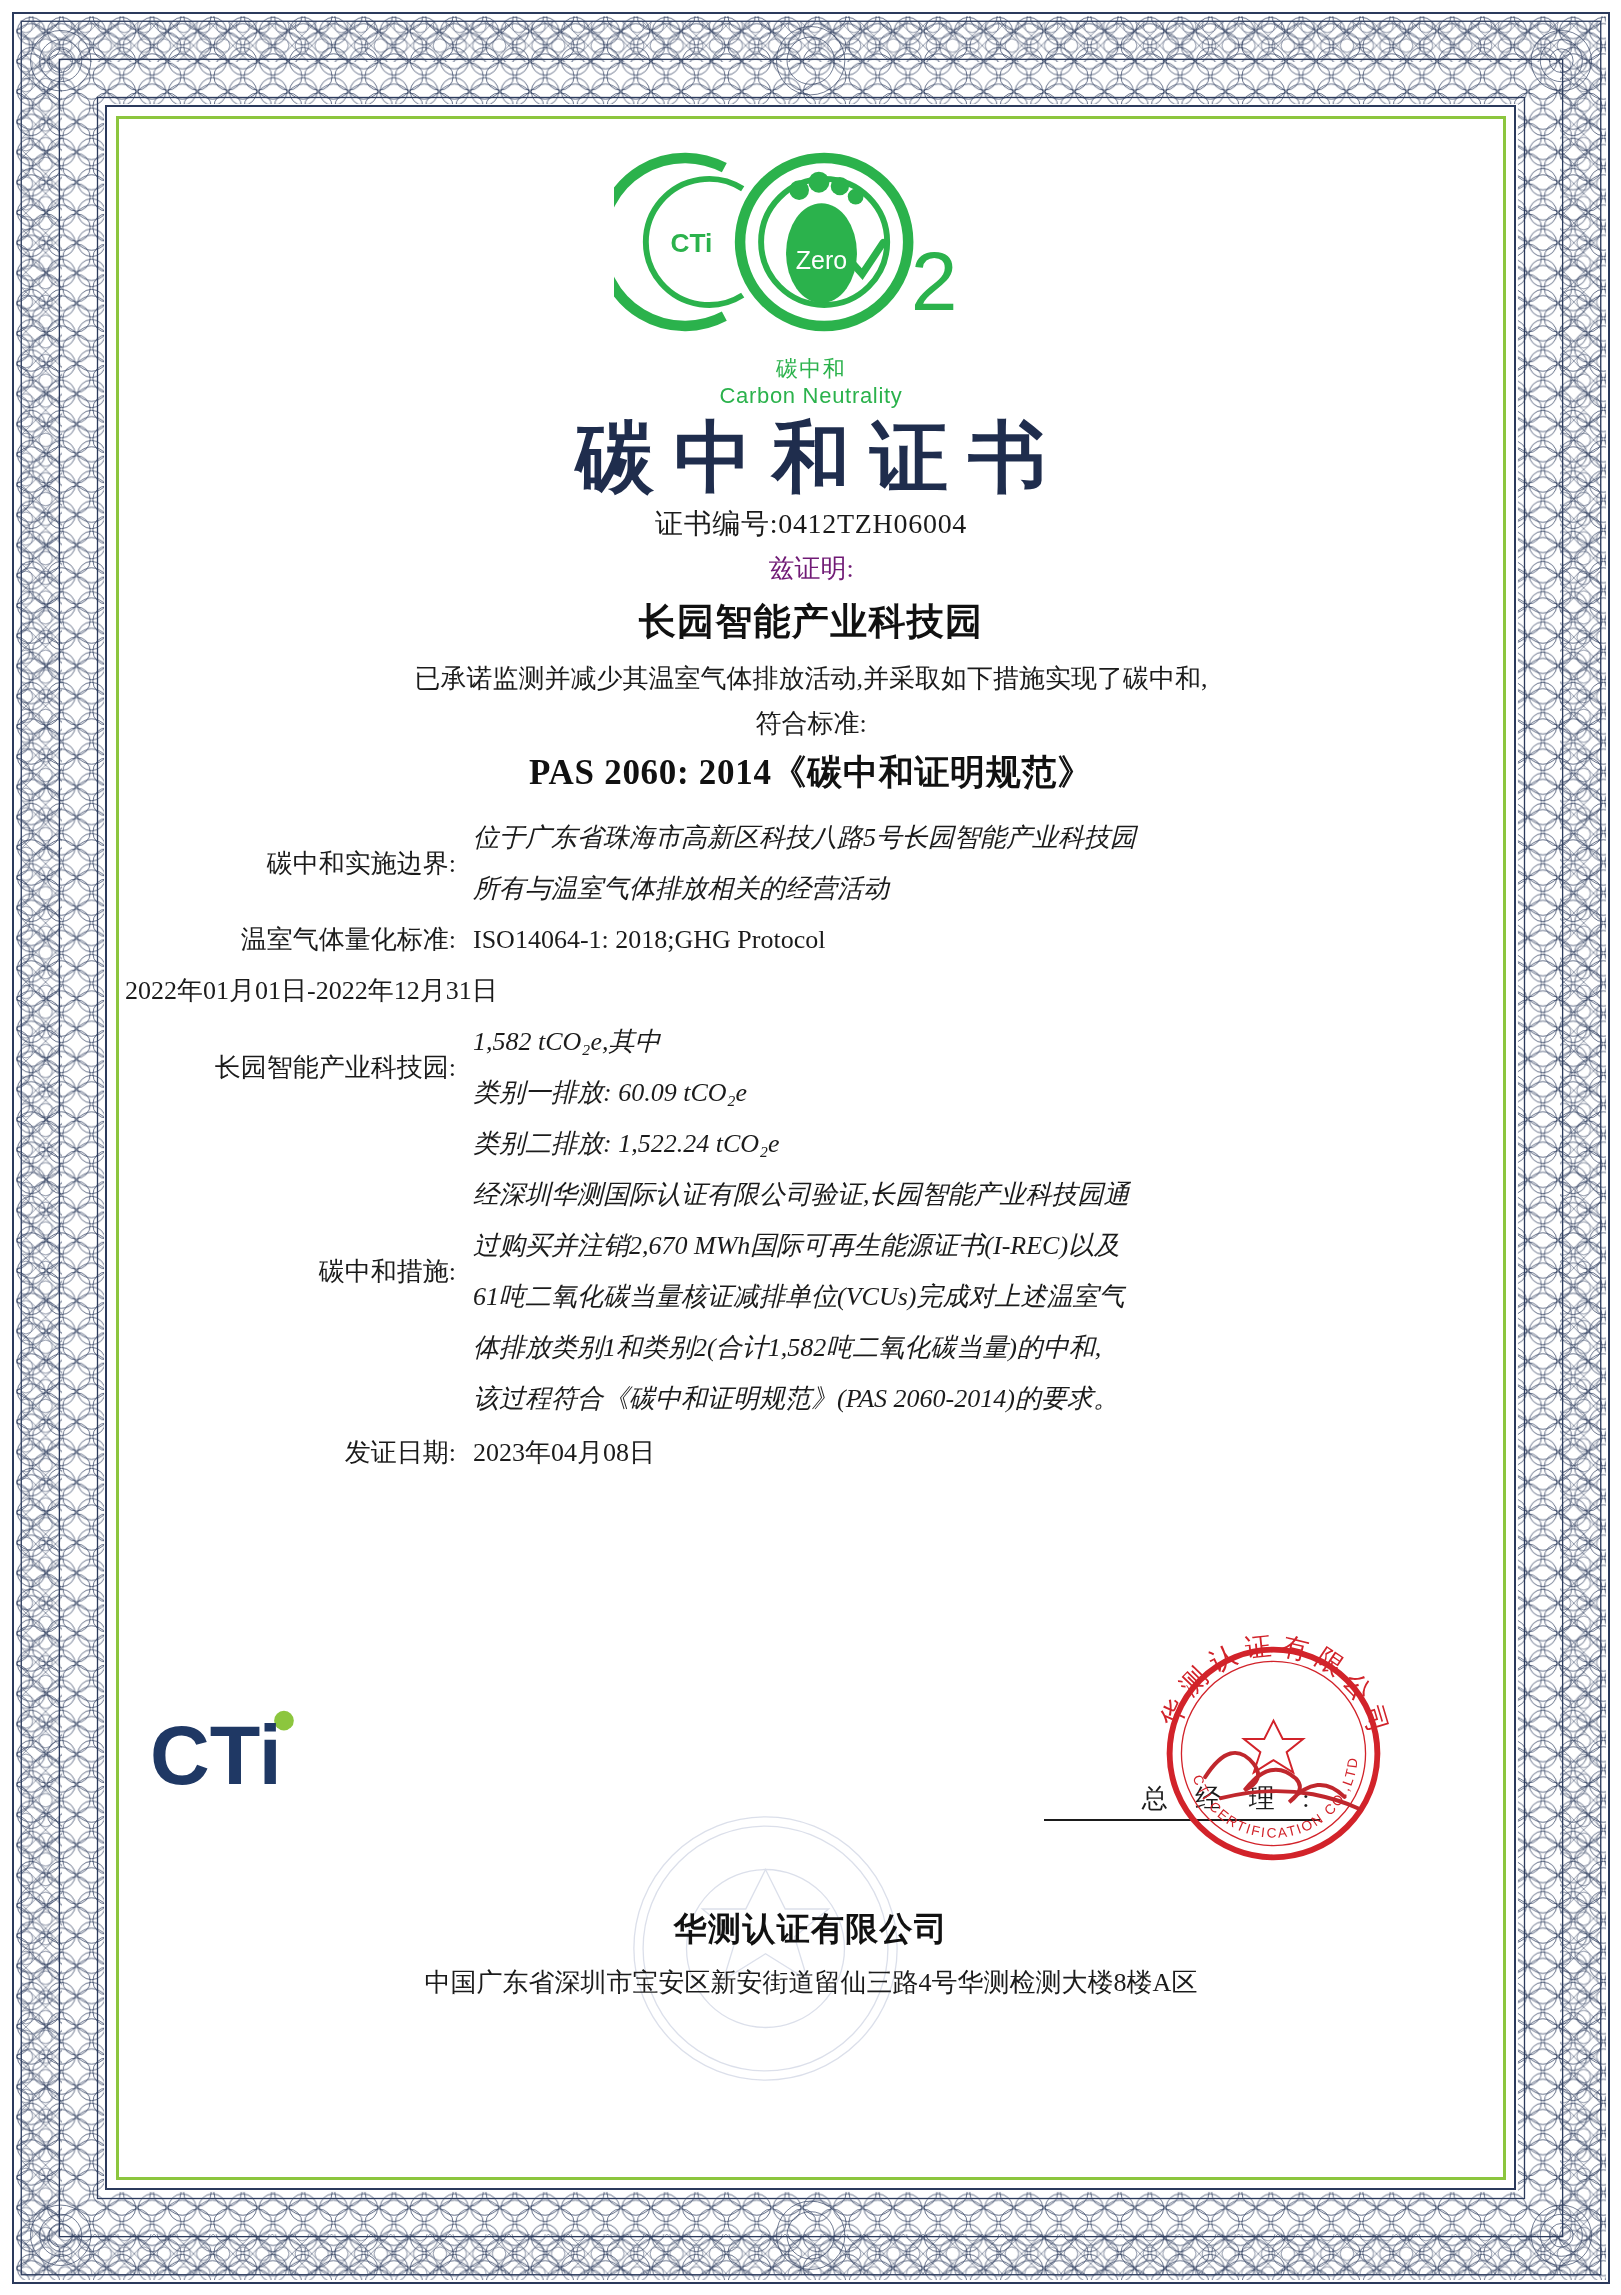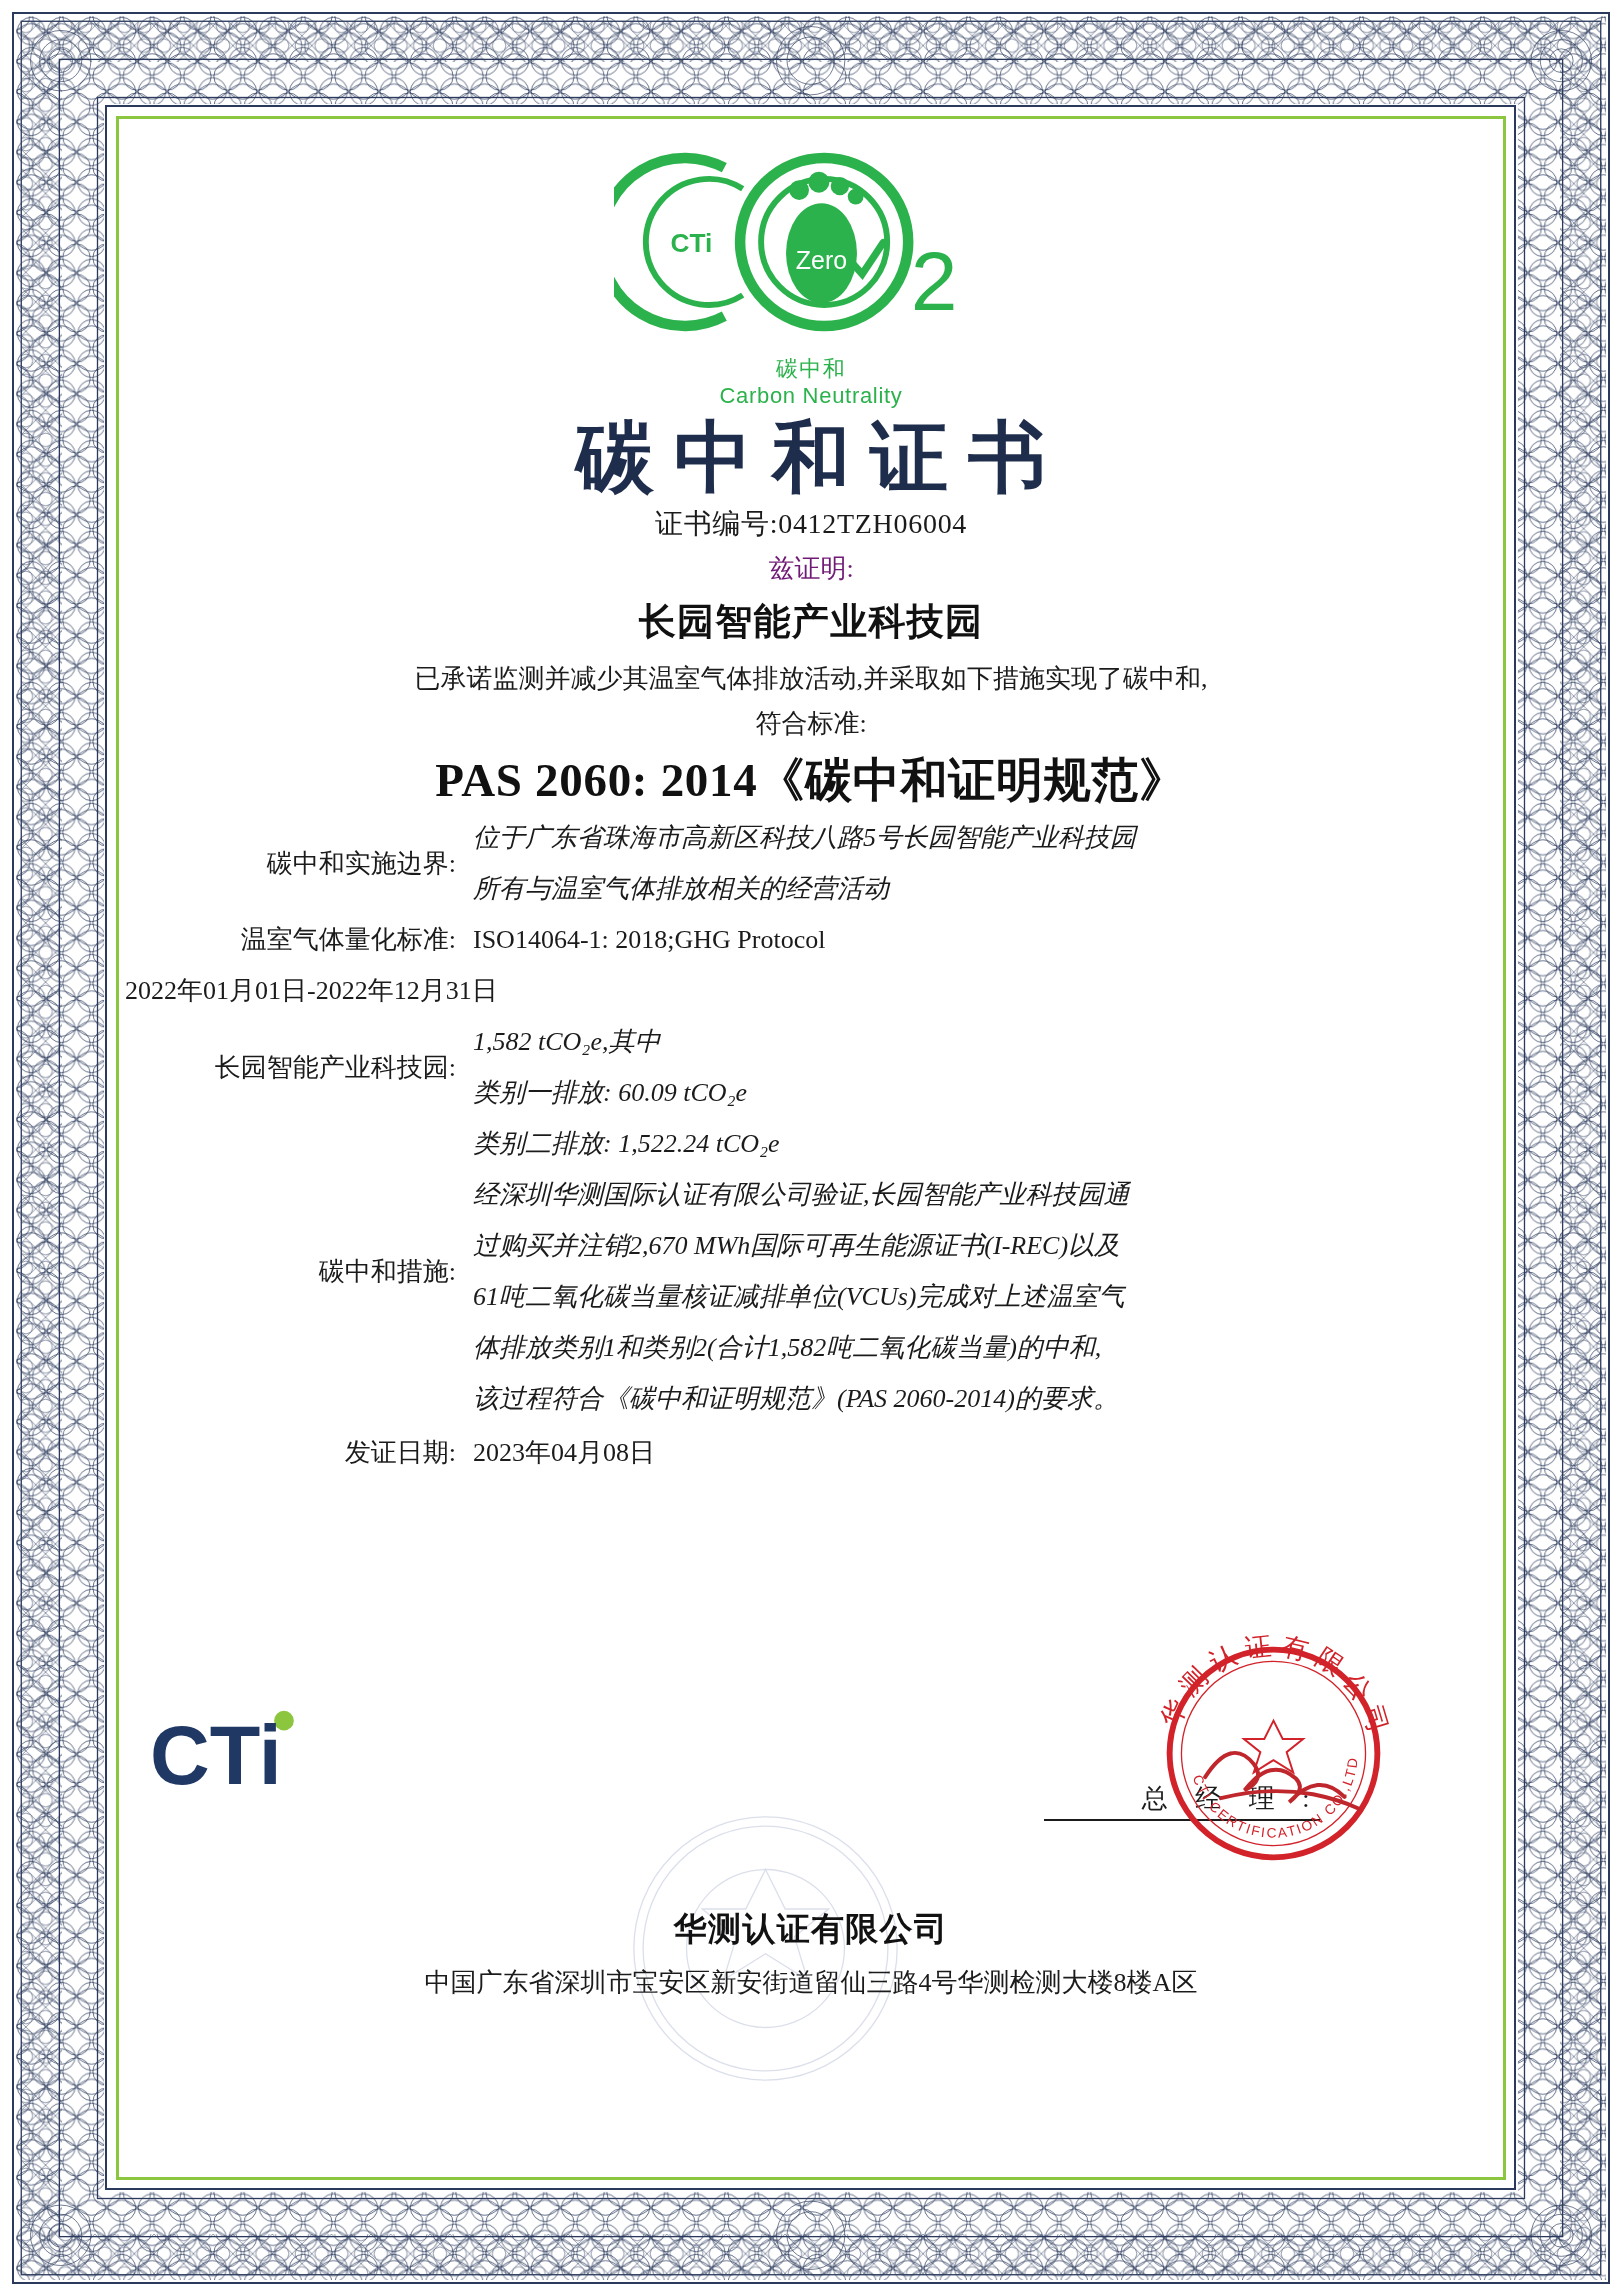--- a/index.html
+++ b/index.html
@@ -137,21 +137,21 @@
     left: 0; right: 0;
     text-align: center;
     font-size: 26px;
     color: #1b1b1b;
   }
   .standard {
     position: absolute;
     top: 624px;
     left: 0; right: 0;
     text-align: center;
-    font-size: 47px;
+    font-size: 35px;
     font-weight: bold;
     color: #111;
     letter-spacing: 0.7px;
   }
 
   
   .details {
     position: absolute;
     top: 687px;
     left: 0;

